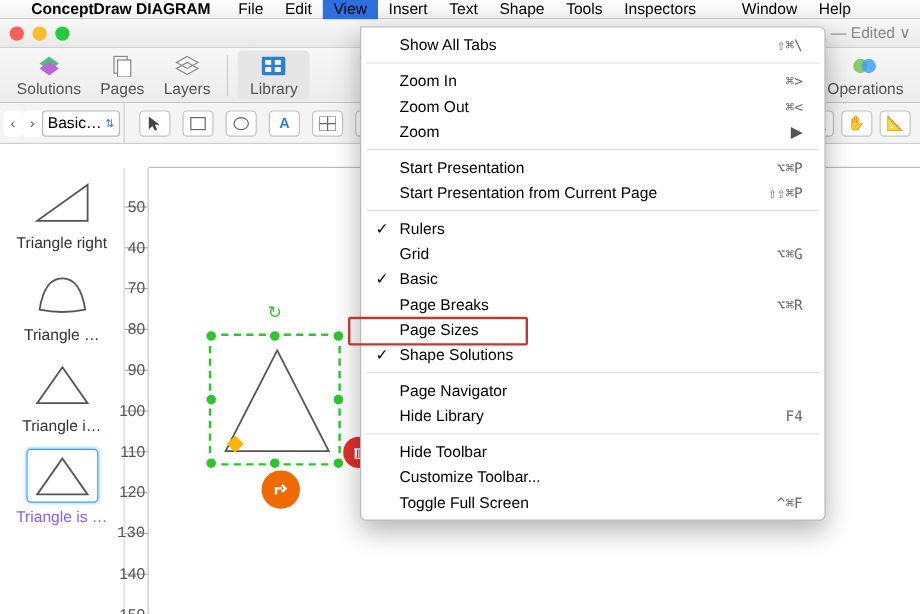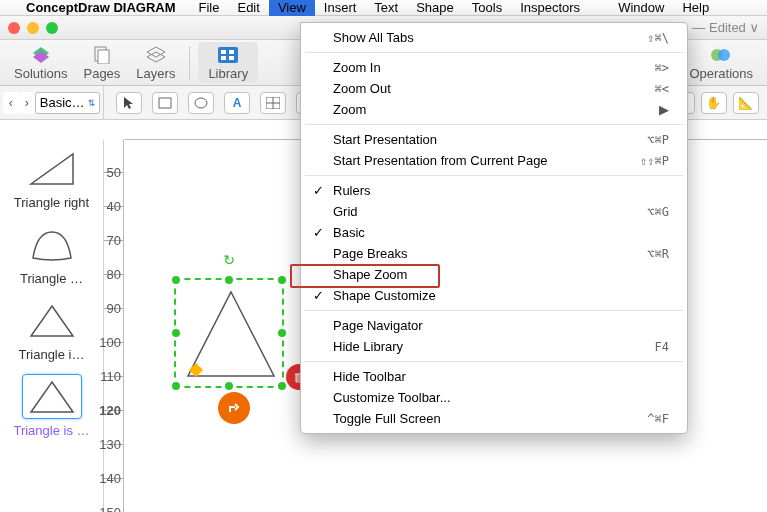--- a/index.html
+++ b/index.html
@@ -258,23 +258,23 @@
         <div class="vlab" style="top: 100px;">70</div>
         <div class="vtick" style="top: 134px;"></div>
         <div class="vlab" style="top: 134px;">80</div>
         <div class="vtick" style="top: 168px;"></div>
         <div class="vlab" style="top: 168px;">90</div>
         <div class="vtick" style="top: 202px;"></div>
         <div class="vlab" style="top: 202px;">100</div>
         <div class="vtick" style="top: 236px;"></div>
         <div class="vlab" style="top: 236px;">110</div>
         <div class="vtick" style="top: 270px;"></div>
-        <div class="vlab" style="top: 270px; font-weight: bold;">120</div>
+        <div class="vlab" style="top: 270px;">120</div>
         <div class="vtick" style="top: 304px;"></div>
-        <div class="vlab" style="top: 304px;">130</div>
+        <div class="vlab" style="top: 304px; font-family: Liberation Mono, monospace;">130</div>
         <div class="vtick" style="top: 338px;"></div>
         <div class="vlab" style="top: 338px;">140</div>
         <div class="vlab" style="top: 372px;">150</div>
       </div>
 
     <div class="canvas">
       <div class="shape-sel">
         <span class="rotate-h">↻</span>
         <svg class="tri" width="94" height="94">
             <path d="M47 4 L90 88 L4 88 Z" fill="none" stroke="#555" stroke-width="1.5"></path>
@@ -341,25 +341,25 @@
     </div>
     <div class="menu-item">
       <span class="check">✓</span>
       <span>Basic</span>
     </div>
     <div class="menu-item">
       <span>Page Breaks</span>
       <span class="hotkey">⌥⌘R</span>
     </div>
     <div class="menu-item">
-      <span>Shape Zoom</span>
+      <span>Page Sizes</span>
     </div>
     <div class="menu-item">
       <span class="check">✓</span>
-      <span>Shape Customize</span>
+      <span>Shape Solutions</span>
     </div>
     <div class="menu-sep"></div>
     <div class="menu-item">
       <span>Page Navigator</span>
     </div>
     <div class="menu-item">
       <span>Hide Library</span>
       <span class="hotkey">F4</span>
     </div>
     <div class="menu-sep"></div>

